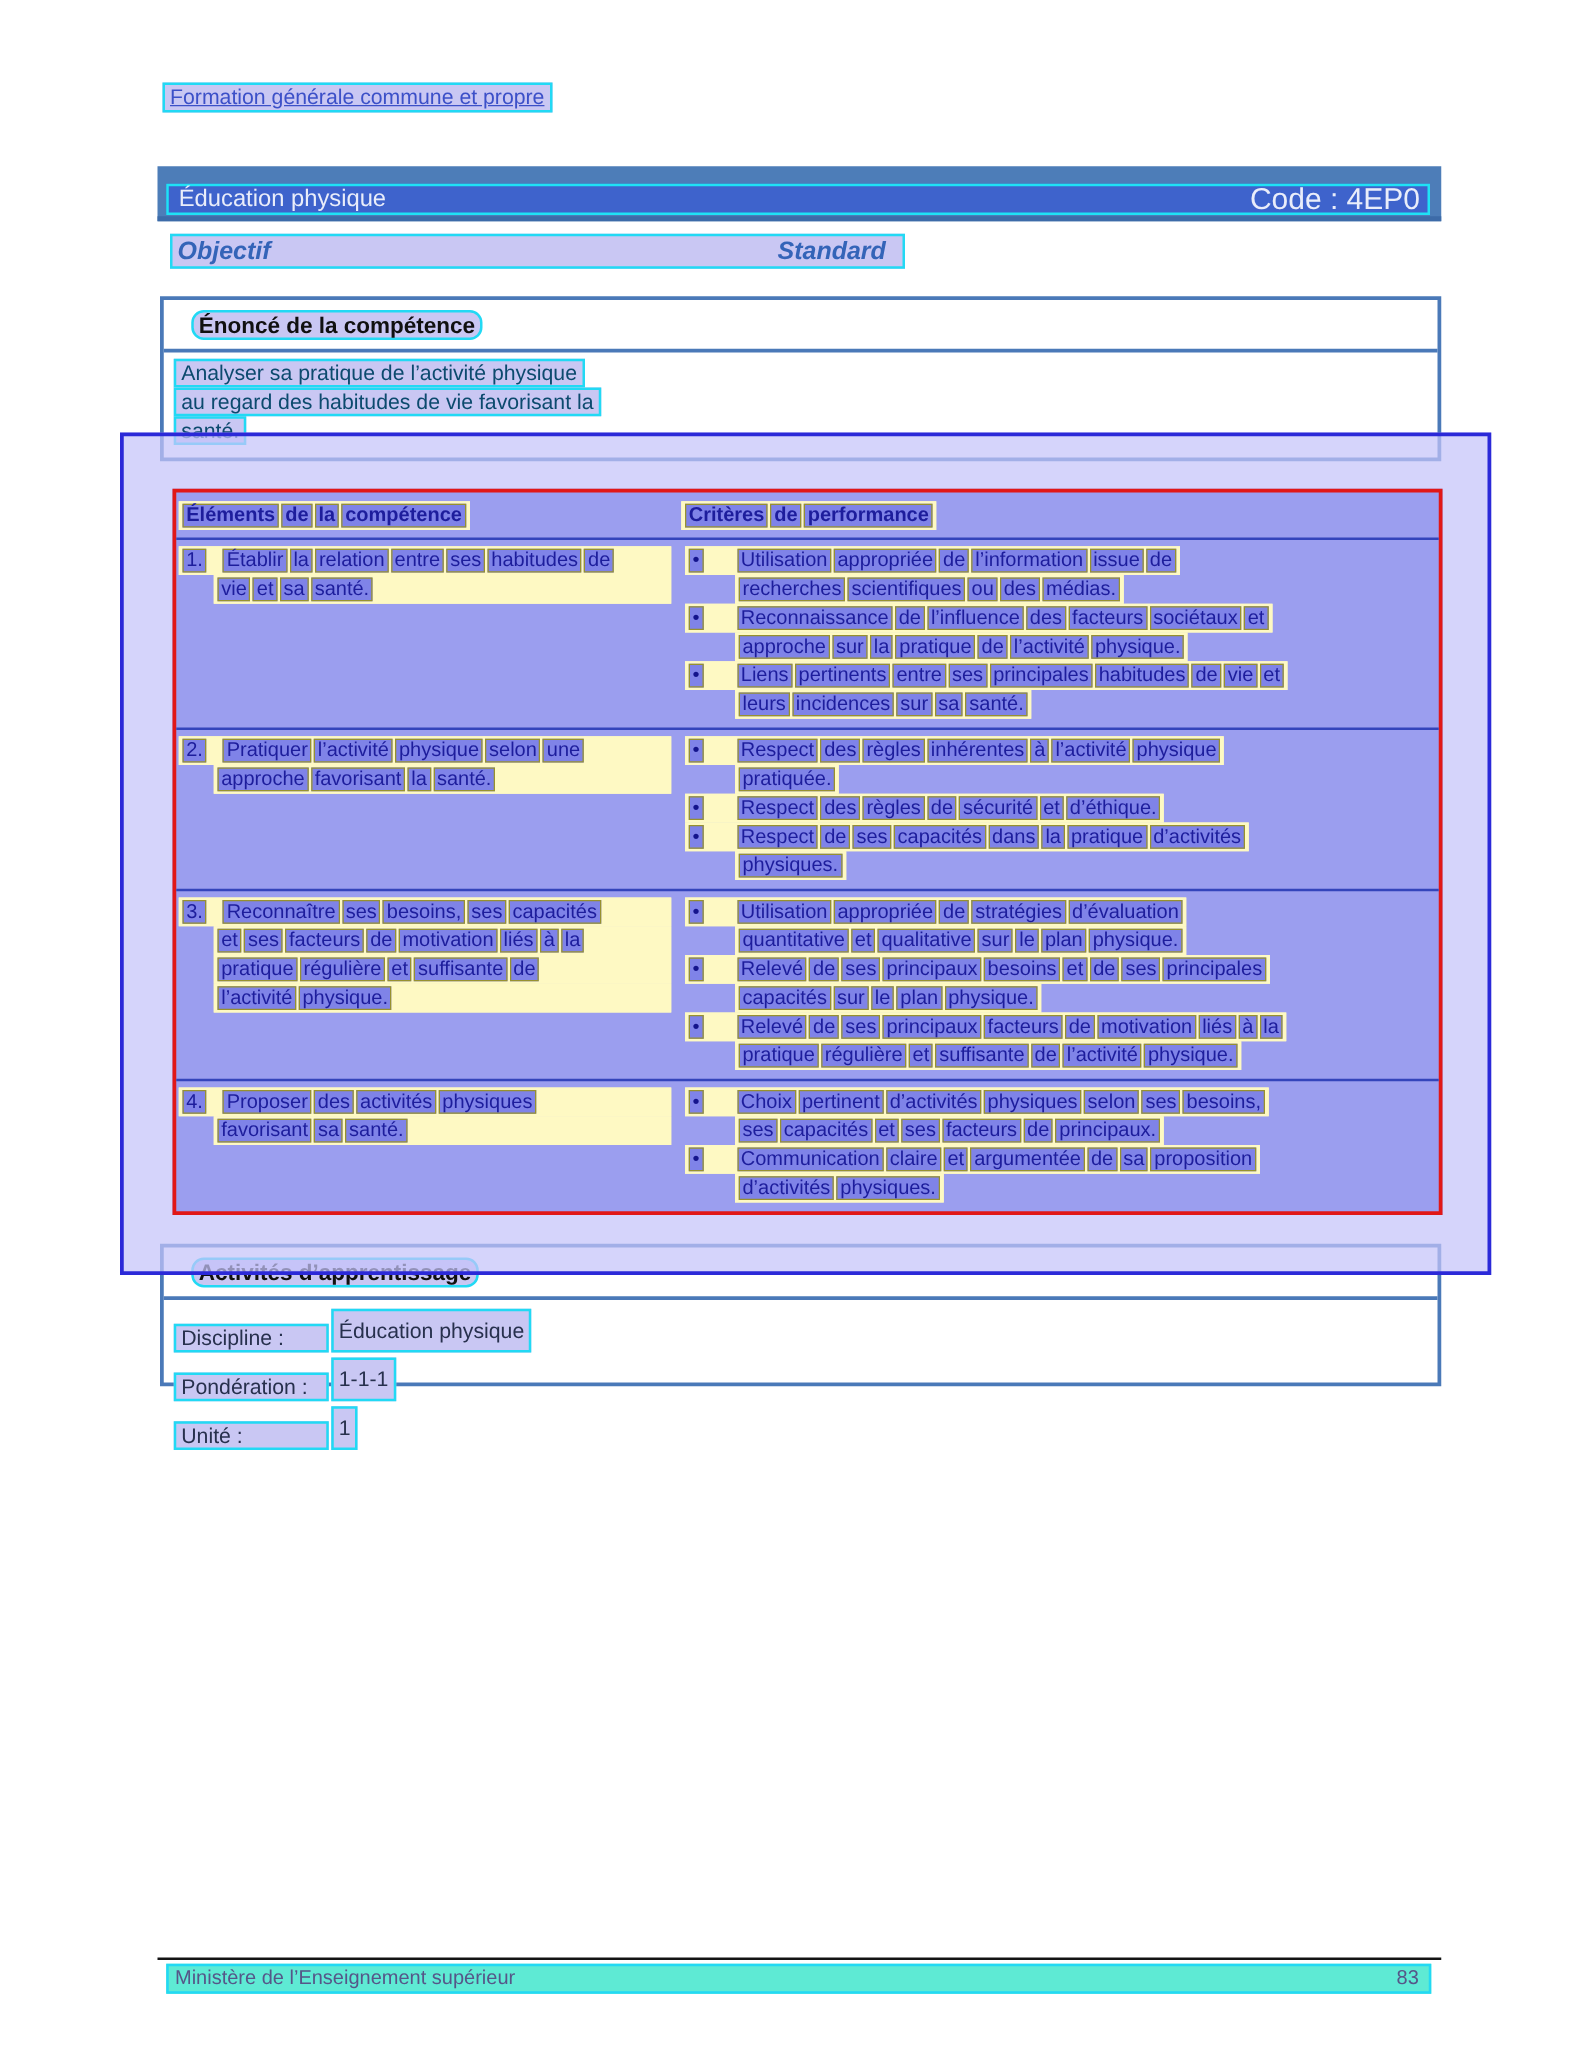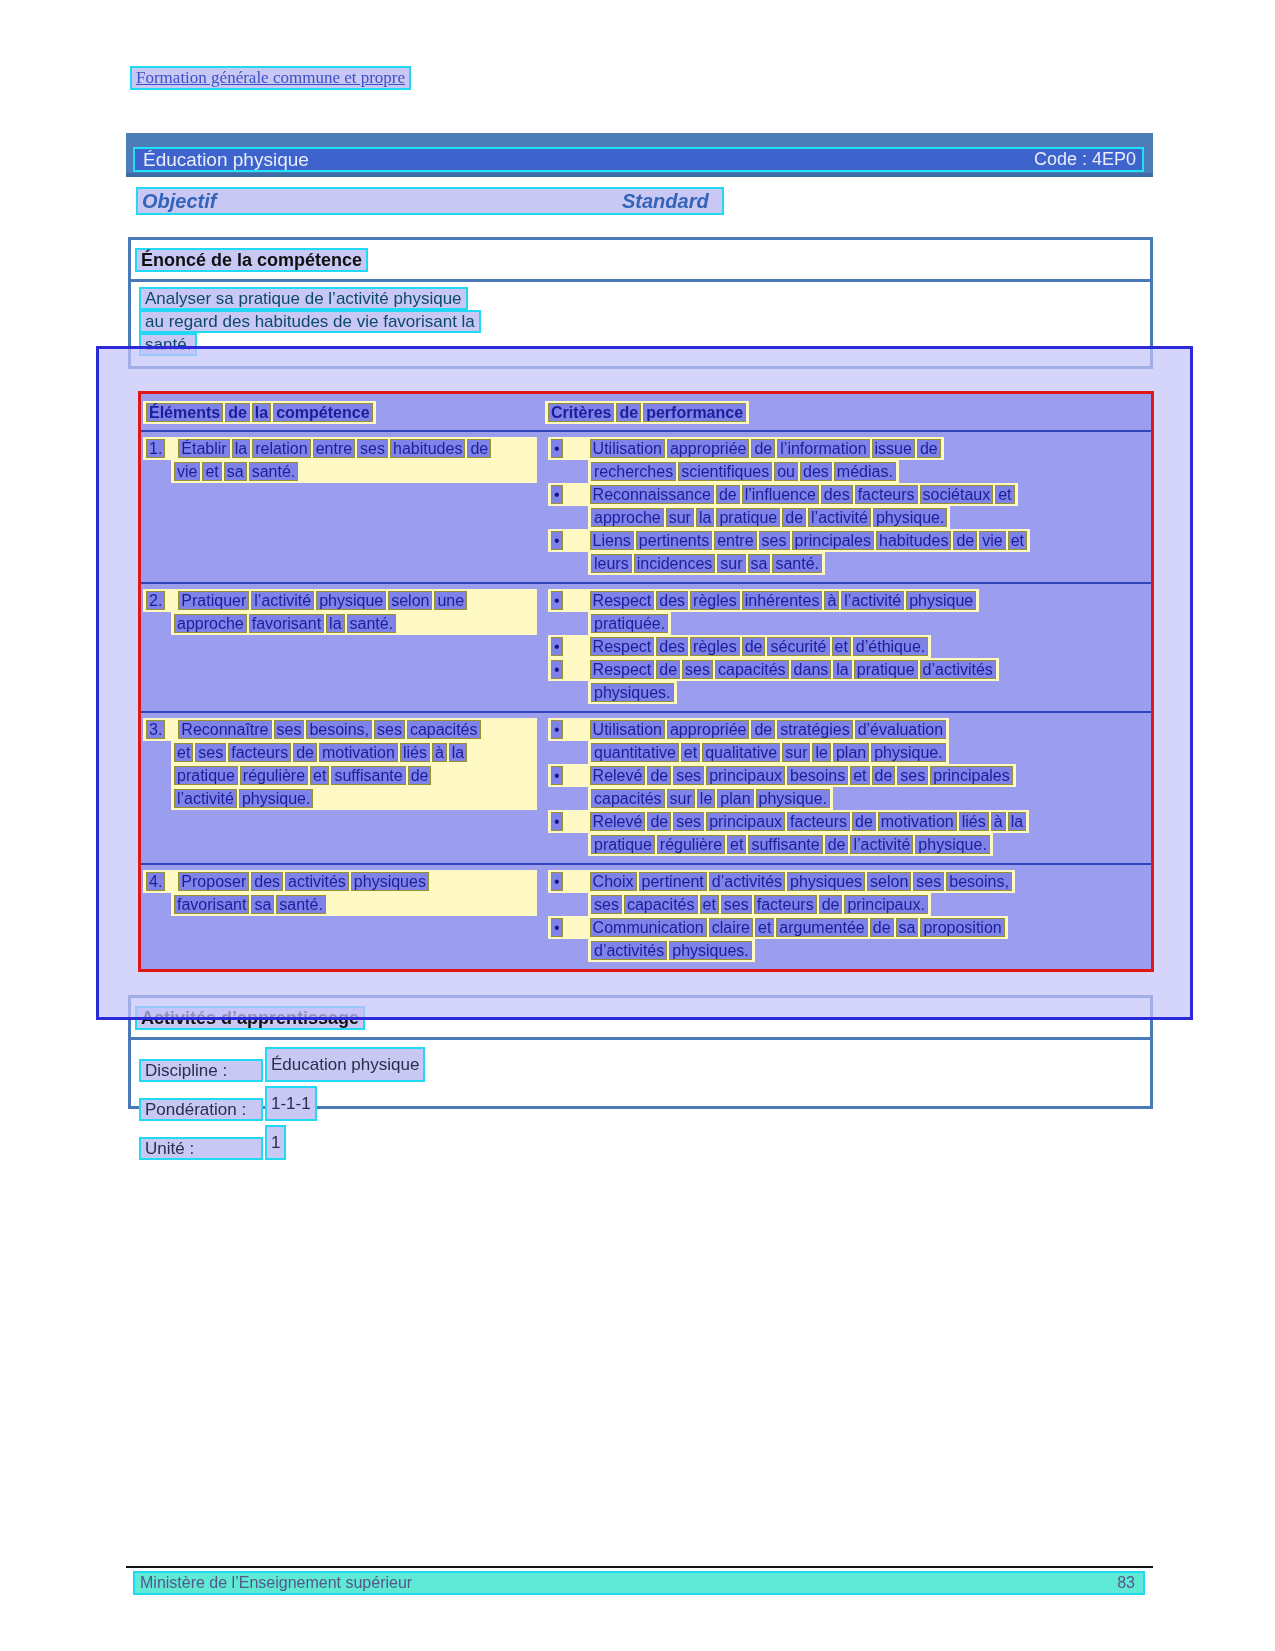--- a/index.html
+++ b/index.html
@@ -11,38 +11,38 @@
   .abs{position:absolute;}
 
   
   .hl{
     background:#c9c7f3;border:2px solid #22d9f4;
     display:flex;width:fit-content;align-items:center;
     line-height:20px;white-space:nowrap;padding:0 4px;
   }
 
   
-  #top-header{left:130px;top:66px;font-size:17px;color:#3c50c8;text-decoration:underline;font-family:Liberation Serif, serif;}
+  #top-header{left:130px;top:66px;font-size:17px;color:#3c50c8;text-decoration:underline;}
 
   
   #banner{left:126px;top:133px;width:1027px;height:40px;background:#4d7db8;border-bottom:4px solid #3d6ba8;}
   #banner-sel{position:absolute;left:7px;top:14px;width:1007px;height:21px;background:#3e63cc;border:2px solid #1fe2f5;}
   #banner-title{position:absolute;left:8px;top:-1px;line-height:23px;font-size:19px;color:#e9edfa;white-space:nowrap;}
-  #banner-code{position:absolute;right:6px;top:-1px;line-height:23px;font-size:18px;color:#e9edfa;white-space:nowrap;}
+  #banner-code{position:absolute;right:6px;top:-1px;line-height:23px;font-size:24px;color:#e9edfa;white-space:nowrap;}
 
   
   #objectif-band{left:136px;top:187px;width:584px;height:24px;background:#c9c7f3;border:2px solid #22d9f4;}
   #objectif-band .col-label{position:absolute;top:0;font-size:20px;font-weight:bold;font-style:italic;color:#3464b8;line-height:24px;white-space:nowrap;}
   #objectif-label{left:4px;}
   #standard-label{left:484px;}
 
   
   .section{background:#ffffff;border:3px solid #4a79b8;z-index:2;}
   .sec-head-row{border-bottom:3px solid #4a79b8;}
-  .sec-heading{margin:8px 0 7px 4px;font-weight:bold;font-size:18px;color:#101010;}
+  .sec-heading{margin:8px 0 7px 22px;font-weight:bold;font-size:18px;color:#101010;border-radius:10px;}
   #enonce{left:128px;top:237px;width:1019px;height:126px;}
   #enonce-lines{margin:5px 0 0 8px;}
   #enonce-lines .hl{margin:0 0 0 0;font-size:17px;color:#0c4a6e;line-height:19px;}
   #activites{left:128px;top:995px;width:1019px;height:108px;}
   #activites-fields{margin:7px 0 0 8px;}
   .field-row{display:flex;margin-bottom:4px;}
   .field-row .hl{font-size:17px;color:#27304d;line-height:19px;}
   .field-label{min-width:112px;margin-top:12px;}
   .field-value{margin-left:2px;}
 

